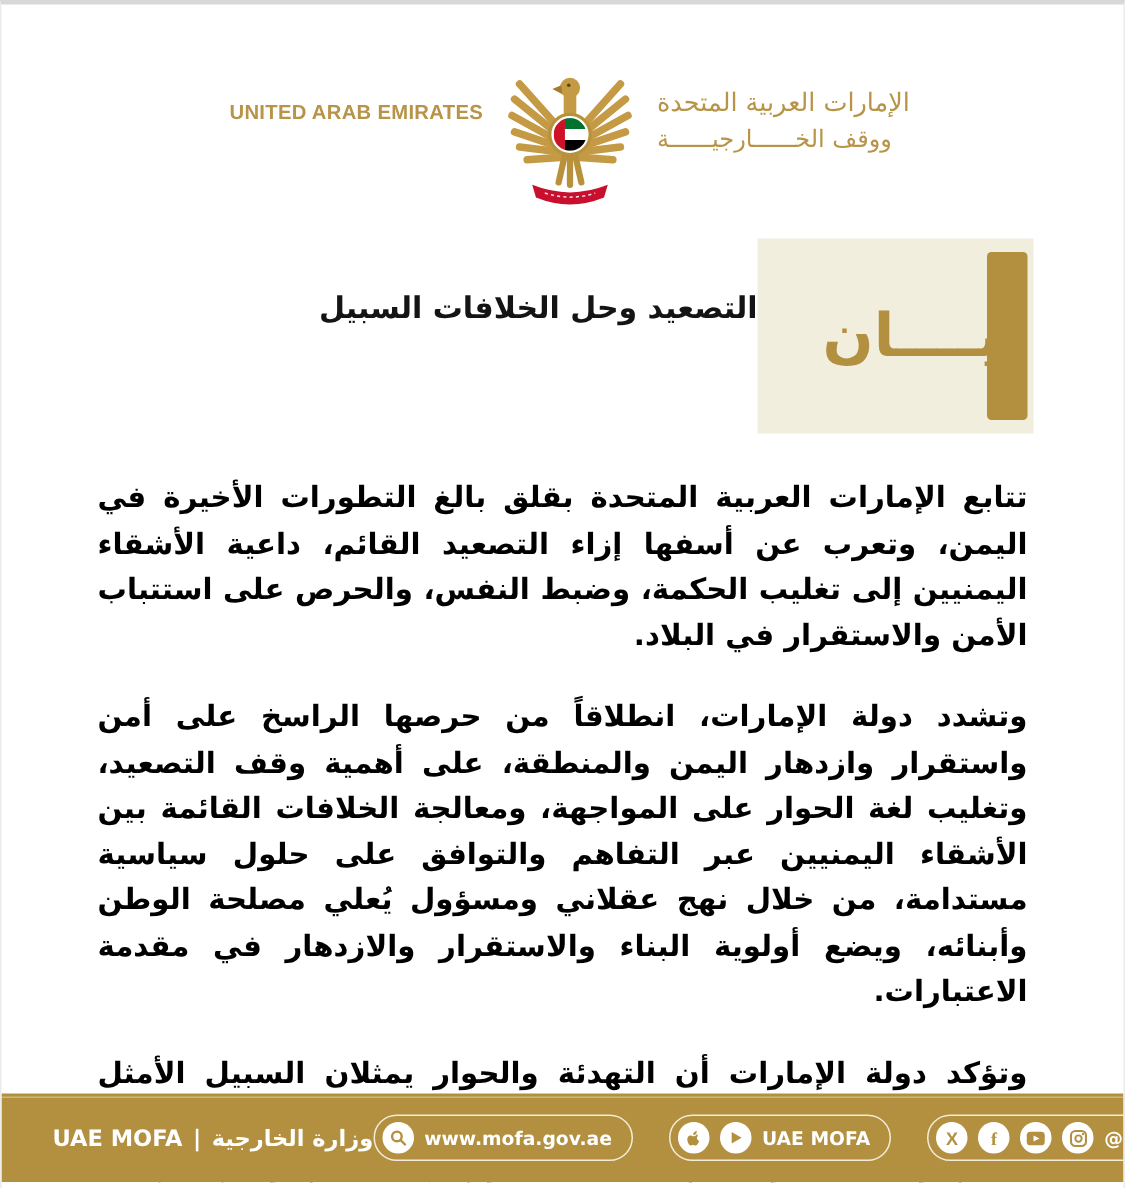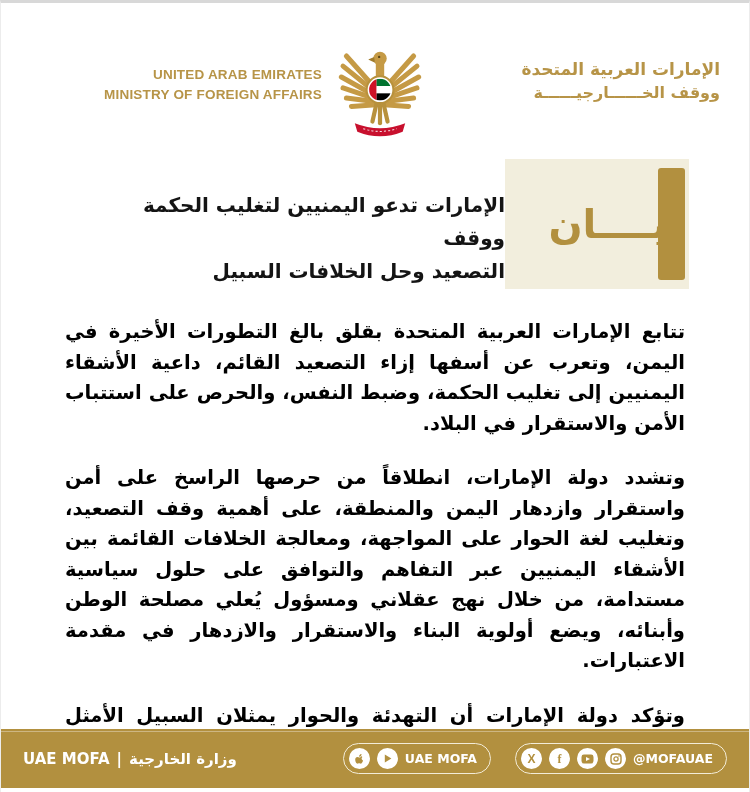--- a/index.html
+++ b/index.html
@@ -33,24 +33,24 @@
     font-family:"Liberation Sans", sans-serif;
     font-weight:bold;
     font-size:13.5px;
     line-height:20px;
     letter-spacing:0.2px;
   }
   .emblem-wrap { width:84px; height:96px; flex:0 0 auto; }
   .ministry-ar {
     margin-top:12px;
     width:282px;
-    text-align:right;
+    text-align:left;
     direction:rtl;
     color:#b79447;
-    font-weight:bold;
+    font-weight:normal;
   }
   .ministry-ar .ar1 { font-size:17px; line-height:24px; display:block; }
   .ministry-ar .ar2 { font-size:16px; line-height:24px; display:block; }
 
   
   .banner {
     display:flex;
     align-items:flex-start;
     padding:0 60px 0 64px;
     margin-top:18px;
@@ -106,21 +106,21 @@
   .body-text p { margin-bottom:24px; }
 
   
   .footer {
     position:absolute;
     left:0; right:0; bottom:4px;
     height:59px;
     background:#b2903f;
     display:flex;
     align-items:center;
-    padding:0 22px;
+    padding:0 34px;
     color:#ffffff;
   }
   .footer::before {
     content:"";
     position:absolute; left:0; right:0; top:2px;
     height:1px; background:rgba(255,255,255,0.35);
   }
   .footer-brand {
     display:flex;
     align-items:center;
@@ -161,21 +161,20 @@
   .icon-letter { font-size:12px; line-height:1; font-family:"Liberation Sans", sans-serif; }
 </style>
 </head>
 <body>
 
 <div class="page">
 
   <div class="header">
     <div class="ministry-en">
       <span>UNITED ARAB EMIRATES</span><br>
-      <span>MINISTRY OF FOREIGN AFFAIRS</span>
     </div>
 
     <div class="emblem-wrap">
       <svg width="84" height="96" viewBox="0 0 100 112" xmlns="http://www.w3.org/2000/svg">
         <defs>
           <clipPath id="flagClip">
               <circle cx="50" cy="52" r="13"></circle>
             </clipPath>
         </defs>
 
@@ -222,21 +221,20 @@
     </div>
 
     <div class="ministry-ar">
       <span class="ar1">الإمارات العربية المتحدة</span>
       <span class="ar2">ووقف الخــــــارجيــــــة</span>
     </div>
   </div>
 
   <div class="banner">
     <div class="banner-title">
-      <span>الإمارات تدعو اليمنيين لتغليب الحكمة ووقف</span>
       <span>التصعيد وحل الخلافات السبيل</span>
     </div>
     <div class="label-box">
       <div class="label">بيــــان</div>
       <div class="gold-bar"></div>
     </div>
   </div>
 
   <div class="body-text">
     <p>تتابع الإمارات العربية المتحدة بقلق بالغ التطورات الأخيرة في اليمن، وتعرب عن أسفها إزاء التصعيد القائم، داعية الأشقاء اليمنيين إلى تغليب الحكمة، وضبط النفس، والحرص على استتباب الأمن والاستقرار في البلاد.</p>
@@ -246,20 +244,29 @@
 
   <div class="footer">
     <div class="footer-brand">
       <span>UAE MOFA</span>
       <span>|</span>
       <span class="ar">وزارة الخارجية</span>
     </div>
 
     <div class="pills">
 
+      <div class="pill">
+        <span class="icon-circle">
+          <svg width="11" height="11" viewBox="0 0 11 11">
+            <circle cx="4.6" cy="4.6" r="3.2" fill="none" stroke="#b2903f" stroke-width="1.6"></circle>
+            <line x1="7.1" y1="7.1" x2="10" y2="10" stroke="#b2903f" stroke-width="1.6" stroke-linecap="round"></line>
+          </svg>
+        </span>
+        <span>www.mofa.gov.ae</span>
+      </div>
 
       <div class="pill">
         <span class="icon-circle">
           <svg width="12" height="13" viewBox="0 0 12 13">
             <path d="M6.6 3.1c.4-.6 1.2-1.1 1.9-1.1.1.7-.2 1.4-.6 1.9-.4.5-1.1.9-1.8.8-.1-.6.2-1.2.5-1.6z" fill="#b2903f"></path>
             <path d="M8.5 5c-1 0-1.4.5-2.1.5S5.1 5 4.3 5C3.2 5 2.2 6 2.2 7.7c0 1.8 1.3 4 2.3 4 .6 0 .8-.4 1.6-.4s1 .4 1.6.4c1 0 2.2-2 2.3-3.2-.9-.4-1.4-1.1-1.4-1.9 0-.6.3-1.2.8-1.5-.3-.6-1.1-1.1-1.9-1.1z" fill="#b2903f"></path>
           </svg>
         </span>
         <span class="icon-circle">
           <svg width="11" height="11" viewBox="0 0 11 11">

